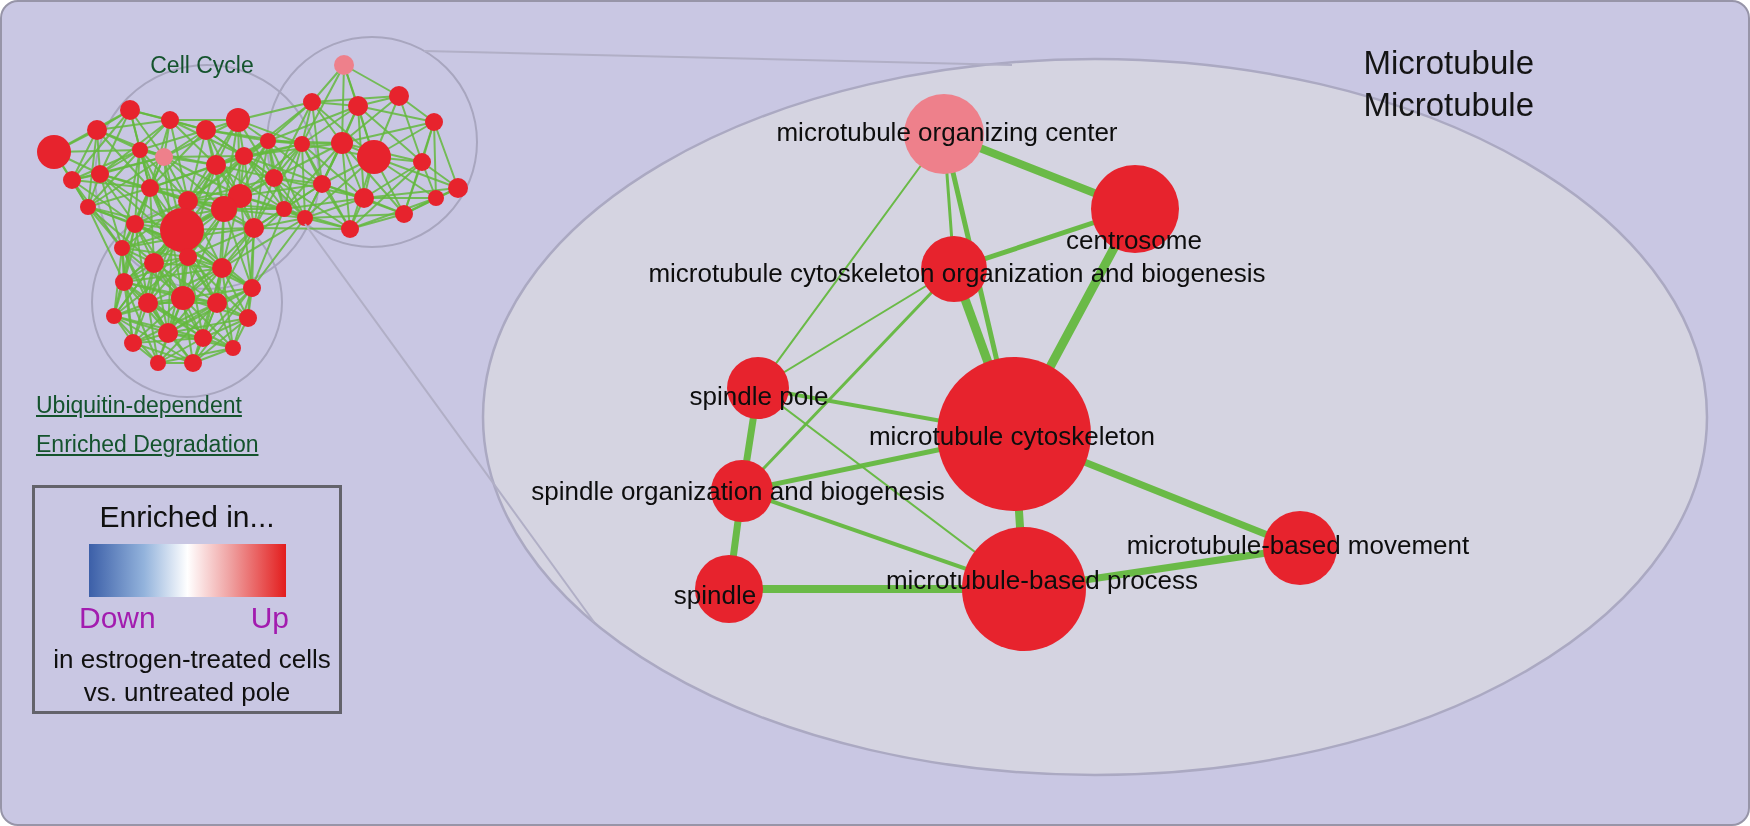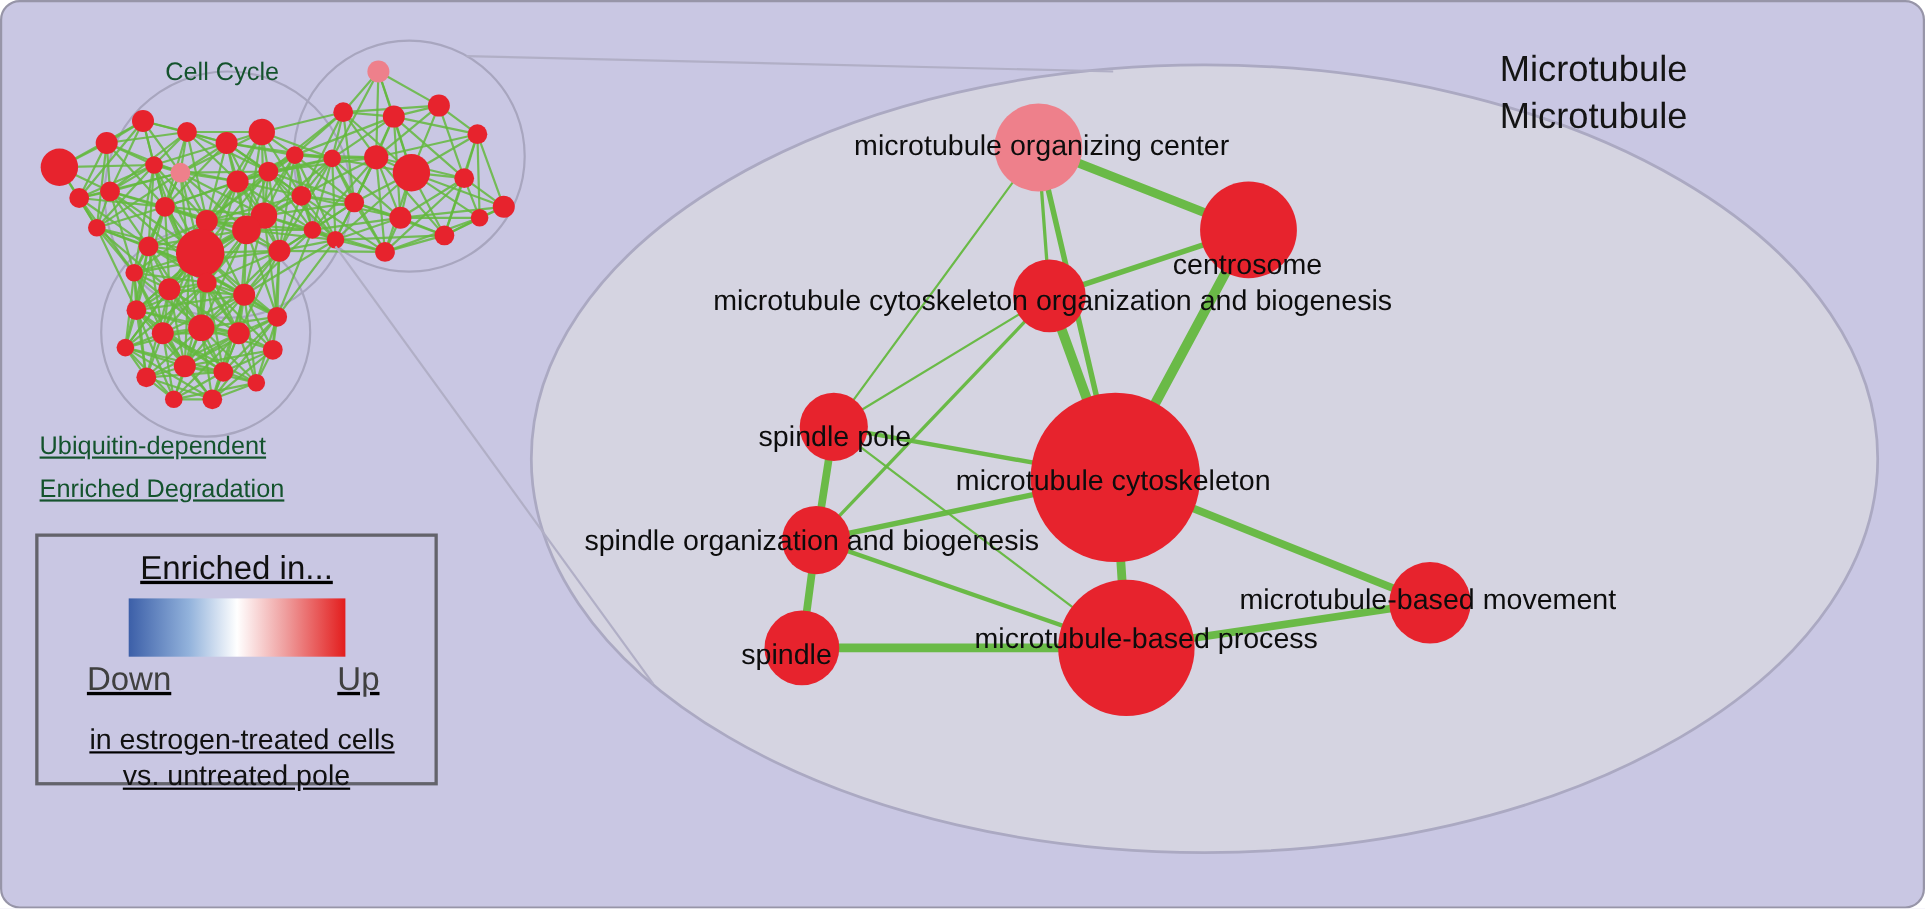--- a/index.html
+++ b/index.html
@@ -17,33 +17,33 @@
   svg text{font-family:"Liberation Sans",sans-serif;}
   .overlay{position:absolute;z-index:5;}
   .cluster-label{color:#14532d;font-size:23px;line-height:39px;}
   .cell-cycle-label{left:100px;top:44px;width:200px;text-align:center;}
   .ubiquitin-label{left:34px;top:384px;width:330px;text-align:left;text-decoration:underline;}
   .figure-title{
     left:1232px;top:40px;width:300px;text-align:right;
     color:#141414;font-size:33px;line-height:42px;
   }
   .legend{
-    left:30px;top:483px;width:366px;height:229px;box-sizing:border-box;
-    border:3px solid #63636b;background:transparent;z-index:6;text-decoration:underline;
+    left:30px;top:483px;width:310px;height:229px;box-sizing:border-box;
+    border:3px solid #63636b;background:transparent;z-index:6;
   }
   .legend-title{margin-top:12px;text-align:center;font-size:30px;color:#101010;}
   .legend-gradient{
     width:197px;height:53px;margin:10px auto 0 auto;
   }
   .legend-downup{
     display:flex;justify-content:space-between;
-    padding:4px 50px 0 44px;font-size:30px;color:#404040;
+    padding:4px 50px 0 44px;font-size:30px;color:#a21caf;
   }
   .legend-sub{text-align:center;font-size:26px;color:#101010;line-height:33px;}
-  .legend-sub.first{margin-top:21px;padding-left:10px;}
+  .legend-sub.first{margin-top:8px;padding-left:10px;}
 </style>
 </head>
 <body>
 
 <div class="stage">
   <div class="panel">
 
     <svg id="scene" width="1750" height="826" viewBox="0 0 1750 826">
       <g id="g-mini-circles">
           <circle cx="205" cy="175" r="112" fill="none" stroke="#a8a6bf" stroke-width="2"></circle>

